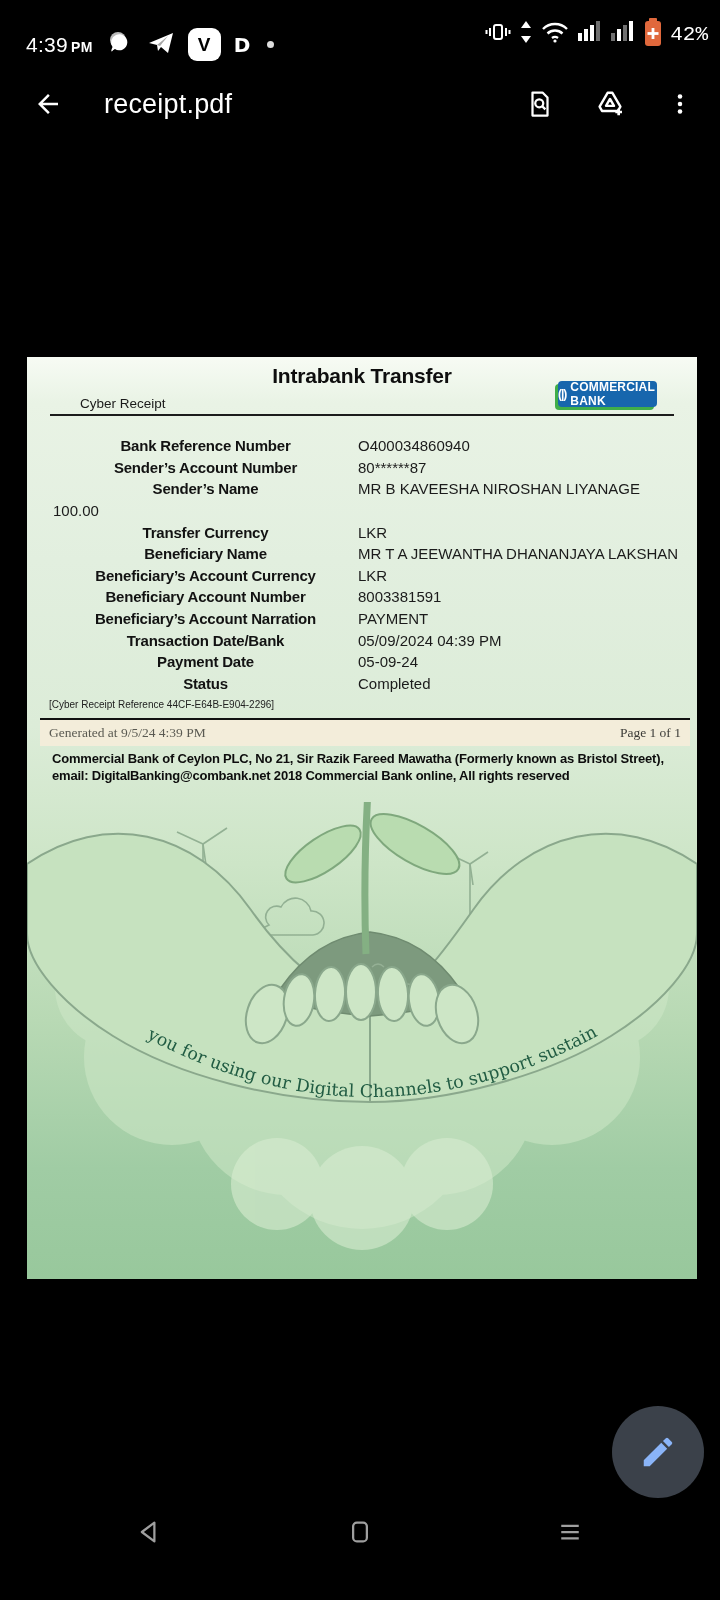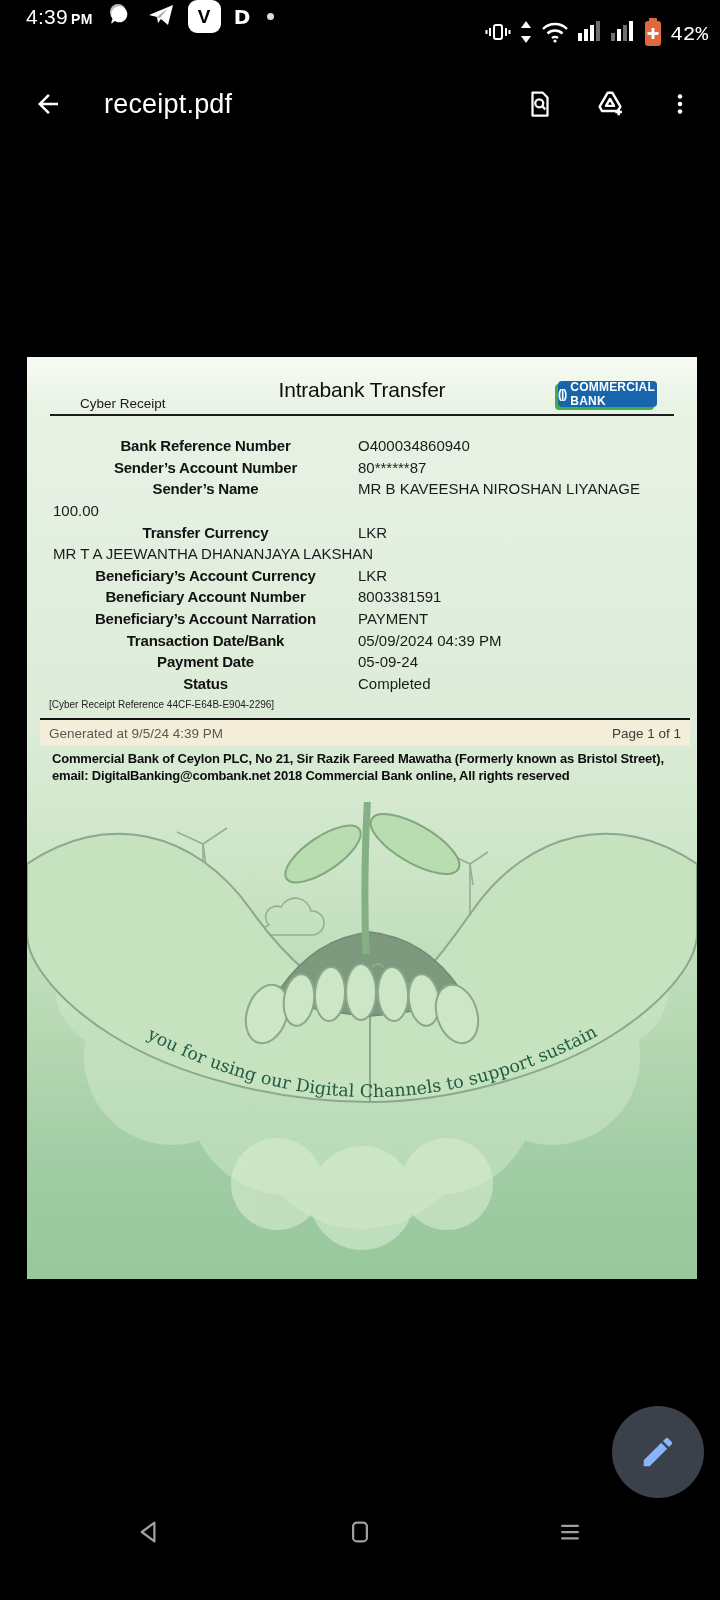--- a/index.html
+++ b/index.html
@@ -1,59 +1,59 @@
 <!DOCTYPE html>
 <html><head>
 <meta charset="utf-8">
 <style>
   html,body{margin:0;padding:0;background:#000;}
   #screen{position:relative;width:720px;height:1600px;background:#000;overflow:hidden;
           font-family:"Liberation Sans",sans-serif;}
 
   
   .statusbar{position:absolute;left:0;top:0;width:720px;height:56px;}
-  .sb-left{position:absolute;left:26px;top:0;display:flex;align-items:center;gap:13px;}
+  .sb-left{position:absolute;left:26px;top:28px;display:flex;align-items:center;gap:13px;}
   .sb-time{color:#fff;font-size:21px;font-weight:500;letter-spacing:.3px;}
   .sb-time .mer{font-size:14px;font-weight:600;margin-left:3px;}
   .vapp{width:33px;height:33px;background:#fff;border-radius:9px;display:flex;align-items:center;
         justify-content:center;color:#000;font-weight:bold;font-size:19px;}
   .dapp{color:#fff;font-weight:bold;font-size:20px;font-family:"DejaVu Sans",sans-serif;}
   .notifdot{width:7px;height:7px;border-radius:50%;background:#ddd;margin-left:4px;}
   .sb-right{position:absolute;right:12px;top:16px;display:flex;align-items:center;gap:7px;height:36px;font-family:Liberation Mono, monospace;}
   .sb-batt-pct{color:#fff;font-size:21px;}
 
   
   .appbar{position:absolute;left:0;top:72px;width:720px;height:64px;display:flex;align-items:center;}
   .ab-back{margin-left:30px;width:36px;height:36px;display:flex;align-items:center;justify-content:center;cursor:pointer;}
   .ab-title{margin-left:38px;color:#fff;font-size:27px;letter-spacing:.2px;}
   .ab-actions{position:absolute;right:22px;top:0;height:64px;display:flex;align-items:center;gap:34px;}
   .ab-icon{width:36px;height:36px;display:flex;align-items:center;justify-content:center;cursor:pointer;}
 
   
   .pdf-page{position:absolute;left:27px;top:357px;width:670px;height:922px;overflow:hidden;
     background:linear-gradient(180deg,#f7fbf4 0%,#e9f3e5 5%,#e2efdf 22%,#dcecd8 40%,#cde5c7 55%,#b8d9b4 72%,#a0cca4 88%,#98c89c 100%);}
   .doc-type{position:absolute;left:53px;top:39px;font-size:13.5px;color:#1a1a1a;}
-  .doc-title{position:absolute;left:0;top:21px;width:100%;text-align:center;font-size:21px;
-             font-weight:normal;color:#0e0e0e;letter-spacing:-.2px;}
+  .doc-title{position:absolute;left:0;top:7px;width:100%;text-align:center;font-size:21px;
+             font-weight:bold;color:#0e0e0e;letter-spacing:-.2px;}
   .bank-logo{position:absolute;right:40px;top:24px;width:99px;height:26px;background:#1766ad;
              border-radius:4px;box-shadow:-3px 3px 0 0 #3fae49;display:flex;align-items:center;
              justify-content:center;gap:4px;}
   .logo-mark{color:#fff;font-size:12px;font-weight:bold;letter-spacing:-1px;}
   .logo-text{color:#fff;font-size:12px;font-weight:bold;letter-spacing:.2px;}
   .hdr-line{position:absolute;left:23px;right:23px;top:57px;height:2px;background:#1c1c1c;}
 
   .fields{position:absolute;left:26px;top:78px;right:8px;text-align:center;}
   .frow{display:flex;align-items:center;height:21.6px;}
   .flabel{flex:0 0 305px;font-size:15px;font-weight:bold;color:#121212;letter-spacing:-.2px;}
   .fvalue{font-size:15px;color:#1b1b1b;}
 
   .ref-line{position:absolute;left:22px;top:342px;font-size:10px;color:#222;}
   .sep-line{position:absolute;left:13px;right:7px;top:361px;height:2px;background:#111;}
   .gen-bar{position:absolute;left:13px;right:7px;top:363px;height:26px;background:#f3edda;
-           display:flex;align-items:center;justify-content:space-between;padding:0 9px;box-sizing:border-box;}
+           display:flex;align-items:center;justify-content:space-between;padding:0 9px;box-sizing:border-box;font-family:Liberation Serif, serif;}
   .gen-left{font-size:13.5px;color:#5a5a52;}
   .gen-right{font-size:13.5px;color:#3c3c38;}
   .foot{position:absolute;left:25px;top:394px;width:625px;font-size:13px;font-weight:bold;
         color:#0d0d0d;line-height:16.5px;letter-spacing:-.2px;}
 
   .wm{position:absolute;left:0;top:445px;width:670px;height:477px;}
 
   
   .fab{position:absolute;left:612px;top:1406px;width:92px;height:92px;border-radius:50%;
        background:#3b414a;display:flex;align-items:center;justify-content:center;cursor:pointer;}
@@ -192,20 +192,21 @@
           <span class="fvalue">MR B KAVEESHA NIROSHAN LIYANAGE</span>
         </div>
       <div class="frow">
           <span class="fvalue">100.00</span>
         </div>
       <div class="frow">
           <span class="flabel">Transfer Currency</span>
           <span class="fvalue">LKR</span>
         </div>
       <div class="frow">
+          <span class="flabel">Beneficiary Name</span>
           <span class="fvalue">MR T A JEEWANTHA DHANANJAYA LAKSHAN</span>
         </div>
       <div class="frow">
           <span class="flabel">Beneficiary’s Account Currency</span>
           <span class="fvalue">LKR</span>
         </div>
       <div class="frow">
           <span class="flabel">Beneficiary Account Number</span>
           <span class="fvalue">8003381591</span>
         </div>

